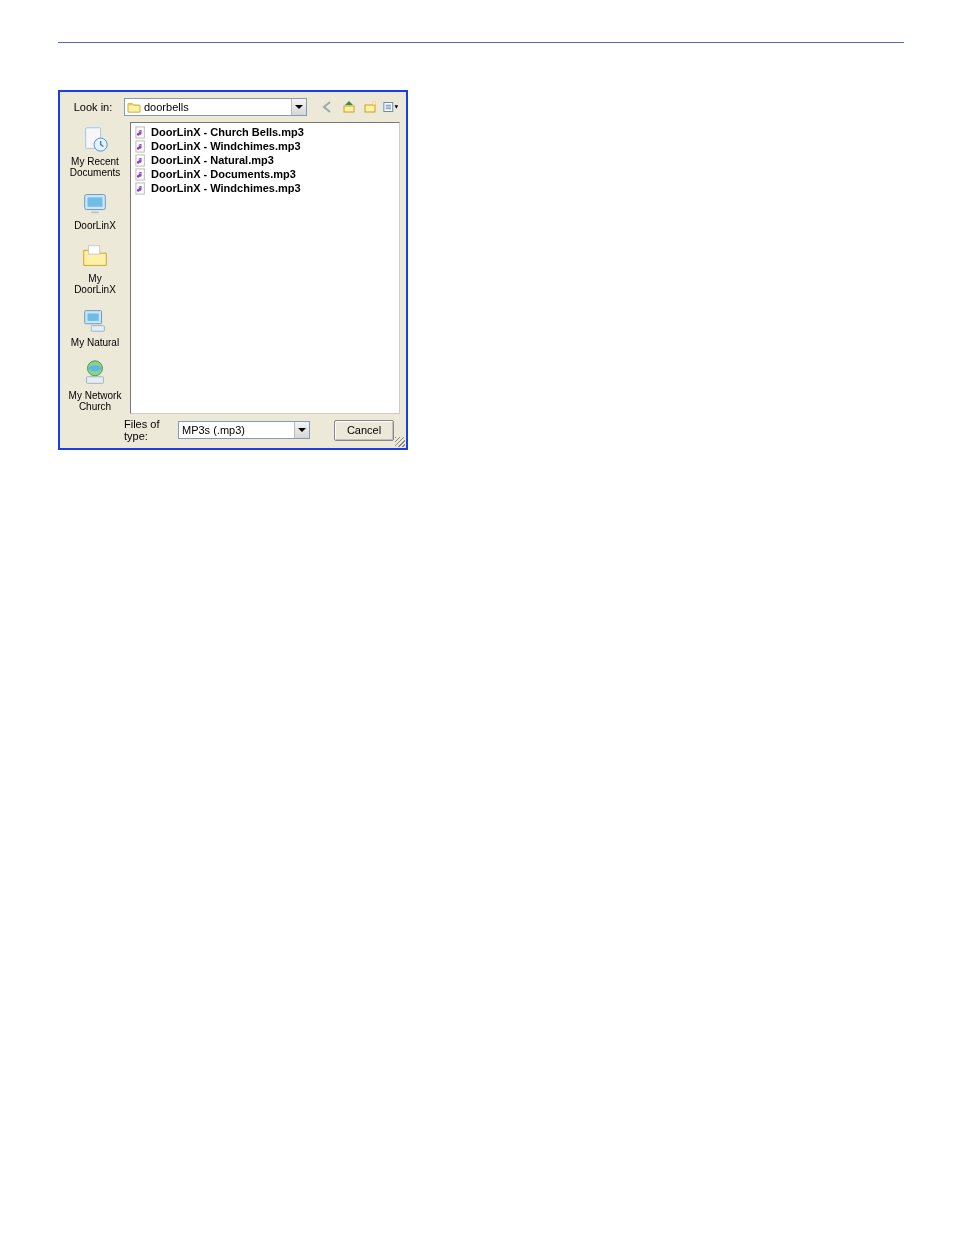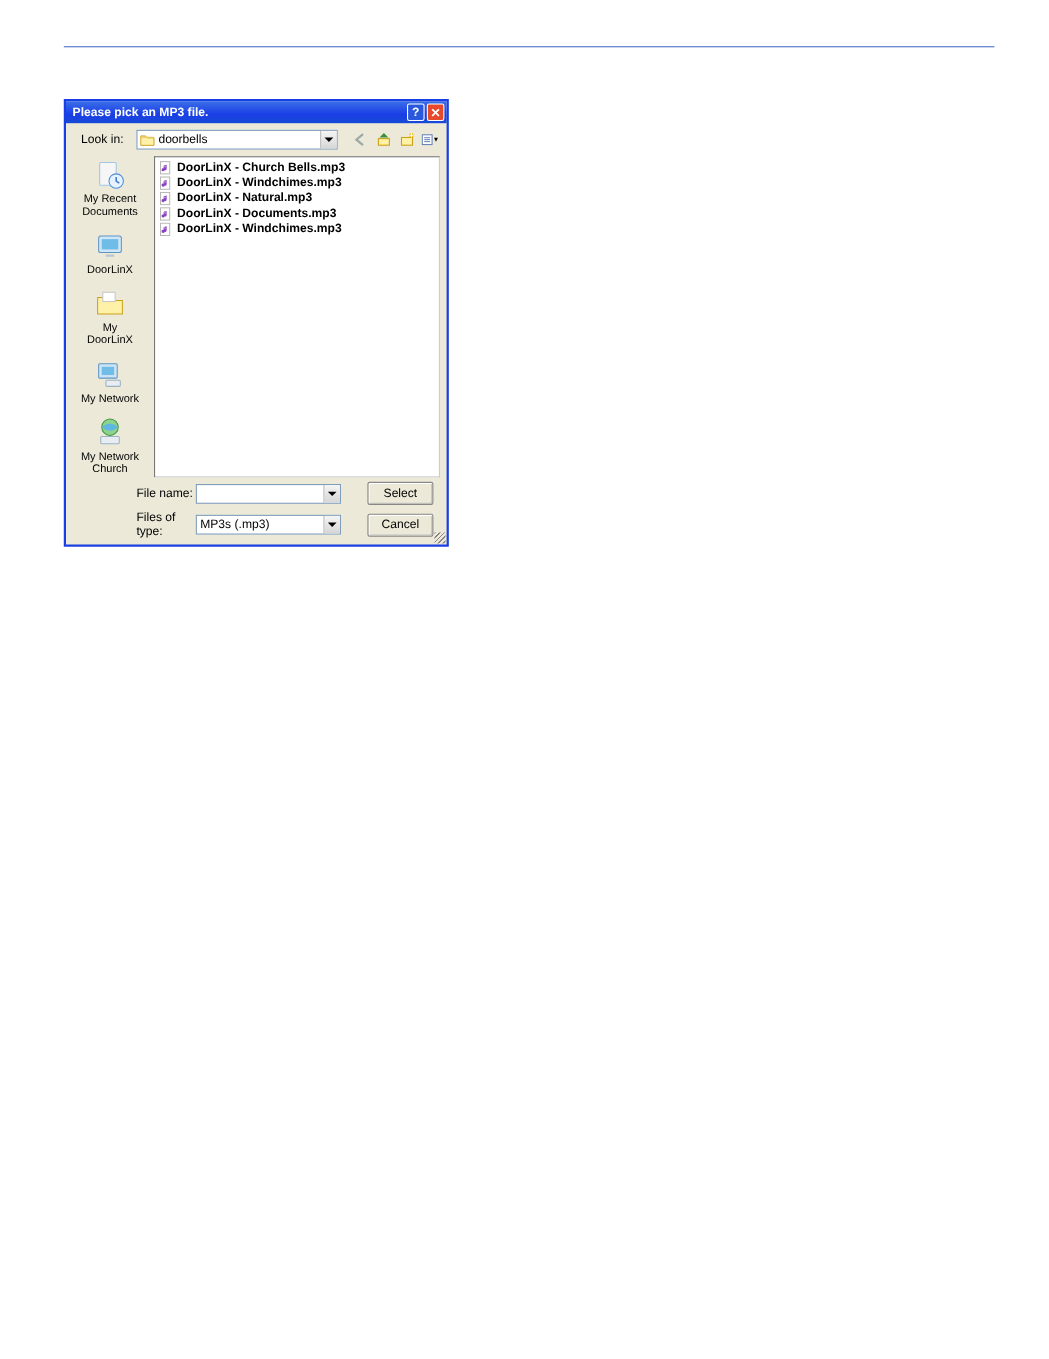--- a/index.html
+++ b/index.html
@@ -124,21 +124,21 @@
     align-items: center;
     justify-content: center;
     border: 1px solid transparent;
   }
 
   .body-row {
     display: flex;
     align-items: stretch;
   }
   .places-bar {
-    width: 80px;
+    width: 70px;
     padding: 4px 0 2px 0;
     display: flex;
     flex-direction: column;
     align-items: center;
     gap: 10px;
   }
   .place-item {
     display: flex;
     flex-direction: column;
     align-items: center;
@@ -243,25 +243,20 @@
   }
 </style>
 </head>
 <body>
 
 <div class="page">
   <div class="hr-top"></div>
 
   <div class="dialog-wrap">
 
-    <div class="titlebar">
-      <span class="title-text">Please pick an MP3 file.</span>
-      <div class="title-btn title-help">?</div>
-      <div class="title-btn title-close">✕</div>
-    </div>
 
     <div class="toolbar-row">
       <div class="label">Look in:</div>
       <div class="lookin-select">
         <span class="folder-icon">
           <svg viewBox="0 0 16 14" width="14" height="12">
             <path d="M1 3 L6 3 L8 5 L15 5 L15 13 L1 13 Z" fill="#fff1a8" stroke="#caa21a"></path>
             <path d="M1 3 L6 3 L7 4 L14 4 L14 5 L1 5 Z" fill="#e8c65a"></path>
           </svg>
         </span>
@@ -323,21 +318,21 @@
             <rect x="9" y="5" width="12" height="9" fill="#fff" stroke="#c7c7c7"></rect>
           </svg>
           <span>My DoorLinX</span>
         </div>
         <div class="place-item">
           <svg class="place-icon" viewBox="0 0 32 32">
             <rect x="5" y="6" width="18" height="14" rx="1" fill="#cde4f5" stroke="#5f96c6"></rect>
             <rect x="8" y="9" width="12" height="8" fill="#6fbce6"></rect>
             <rect x="12" y="22" width="14" height="6" rx="1" fill="#e7edf2" stroke="#9ab2c3"></rect>
           </svg>
-          <span>My Network</span>
+          <span>My Natural</span>
         </div>
         <div class="place-item">
           <svg class="place-icon" viewBox="0 0 32 32">
             <circle cx="16" cy="11" r="8" fill="#8fd28f" stroke="#3f9a3f"></circle>
             <path d="M8 11 Q16 4 24 11 Q16 18 8 11" fill="#5fb6e0"></path>
             <rect x="7" y="20" width="18" height="7" rx="1" fill="#e7edf2" stroke="#9ab2c3"></rect>
           </svg>
           <span>My Network Church</span>
         </div>
       </div>
@@ -378,32 +373,20 @@
             </svg>
           <span>DoorLinX - Windchimes.mp3</span>
         </div>
       </div>
     </div>
 
     <div class="bottom-area">
       <div class="body-row">
         <div style="width:58px"></div>
         <div style="flex:1; margin-right:6px;">
-          <div class="bottom-row">
-            <div class="bottom-label">File name:</div>
-            <div class="combo-box">
-              <span></span>
-              <div class="dd-btn" style="margin-left:auto">
-                <div class="dd-arrow"></div>
-              </div>
-            </div>
-            <div class="btn">
-              <span>Select</span>
-            </div>
-          </div>
           <div class="bottom-row" style="margin-bottom:0">
             <div class="bottom-label">Files of type:</div>
             <div class="combo-box">
               <span>MP3s (.mp3)</span>
               <div class="dd-btn" style="margin-left:auto">
                 <div class="dd-arrow"></div>
               </div>
             </div>
             <div class="btn">
               <span>Cancel</span>

